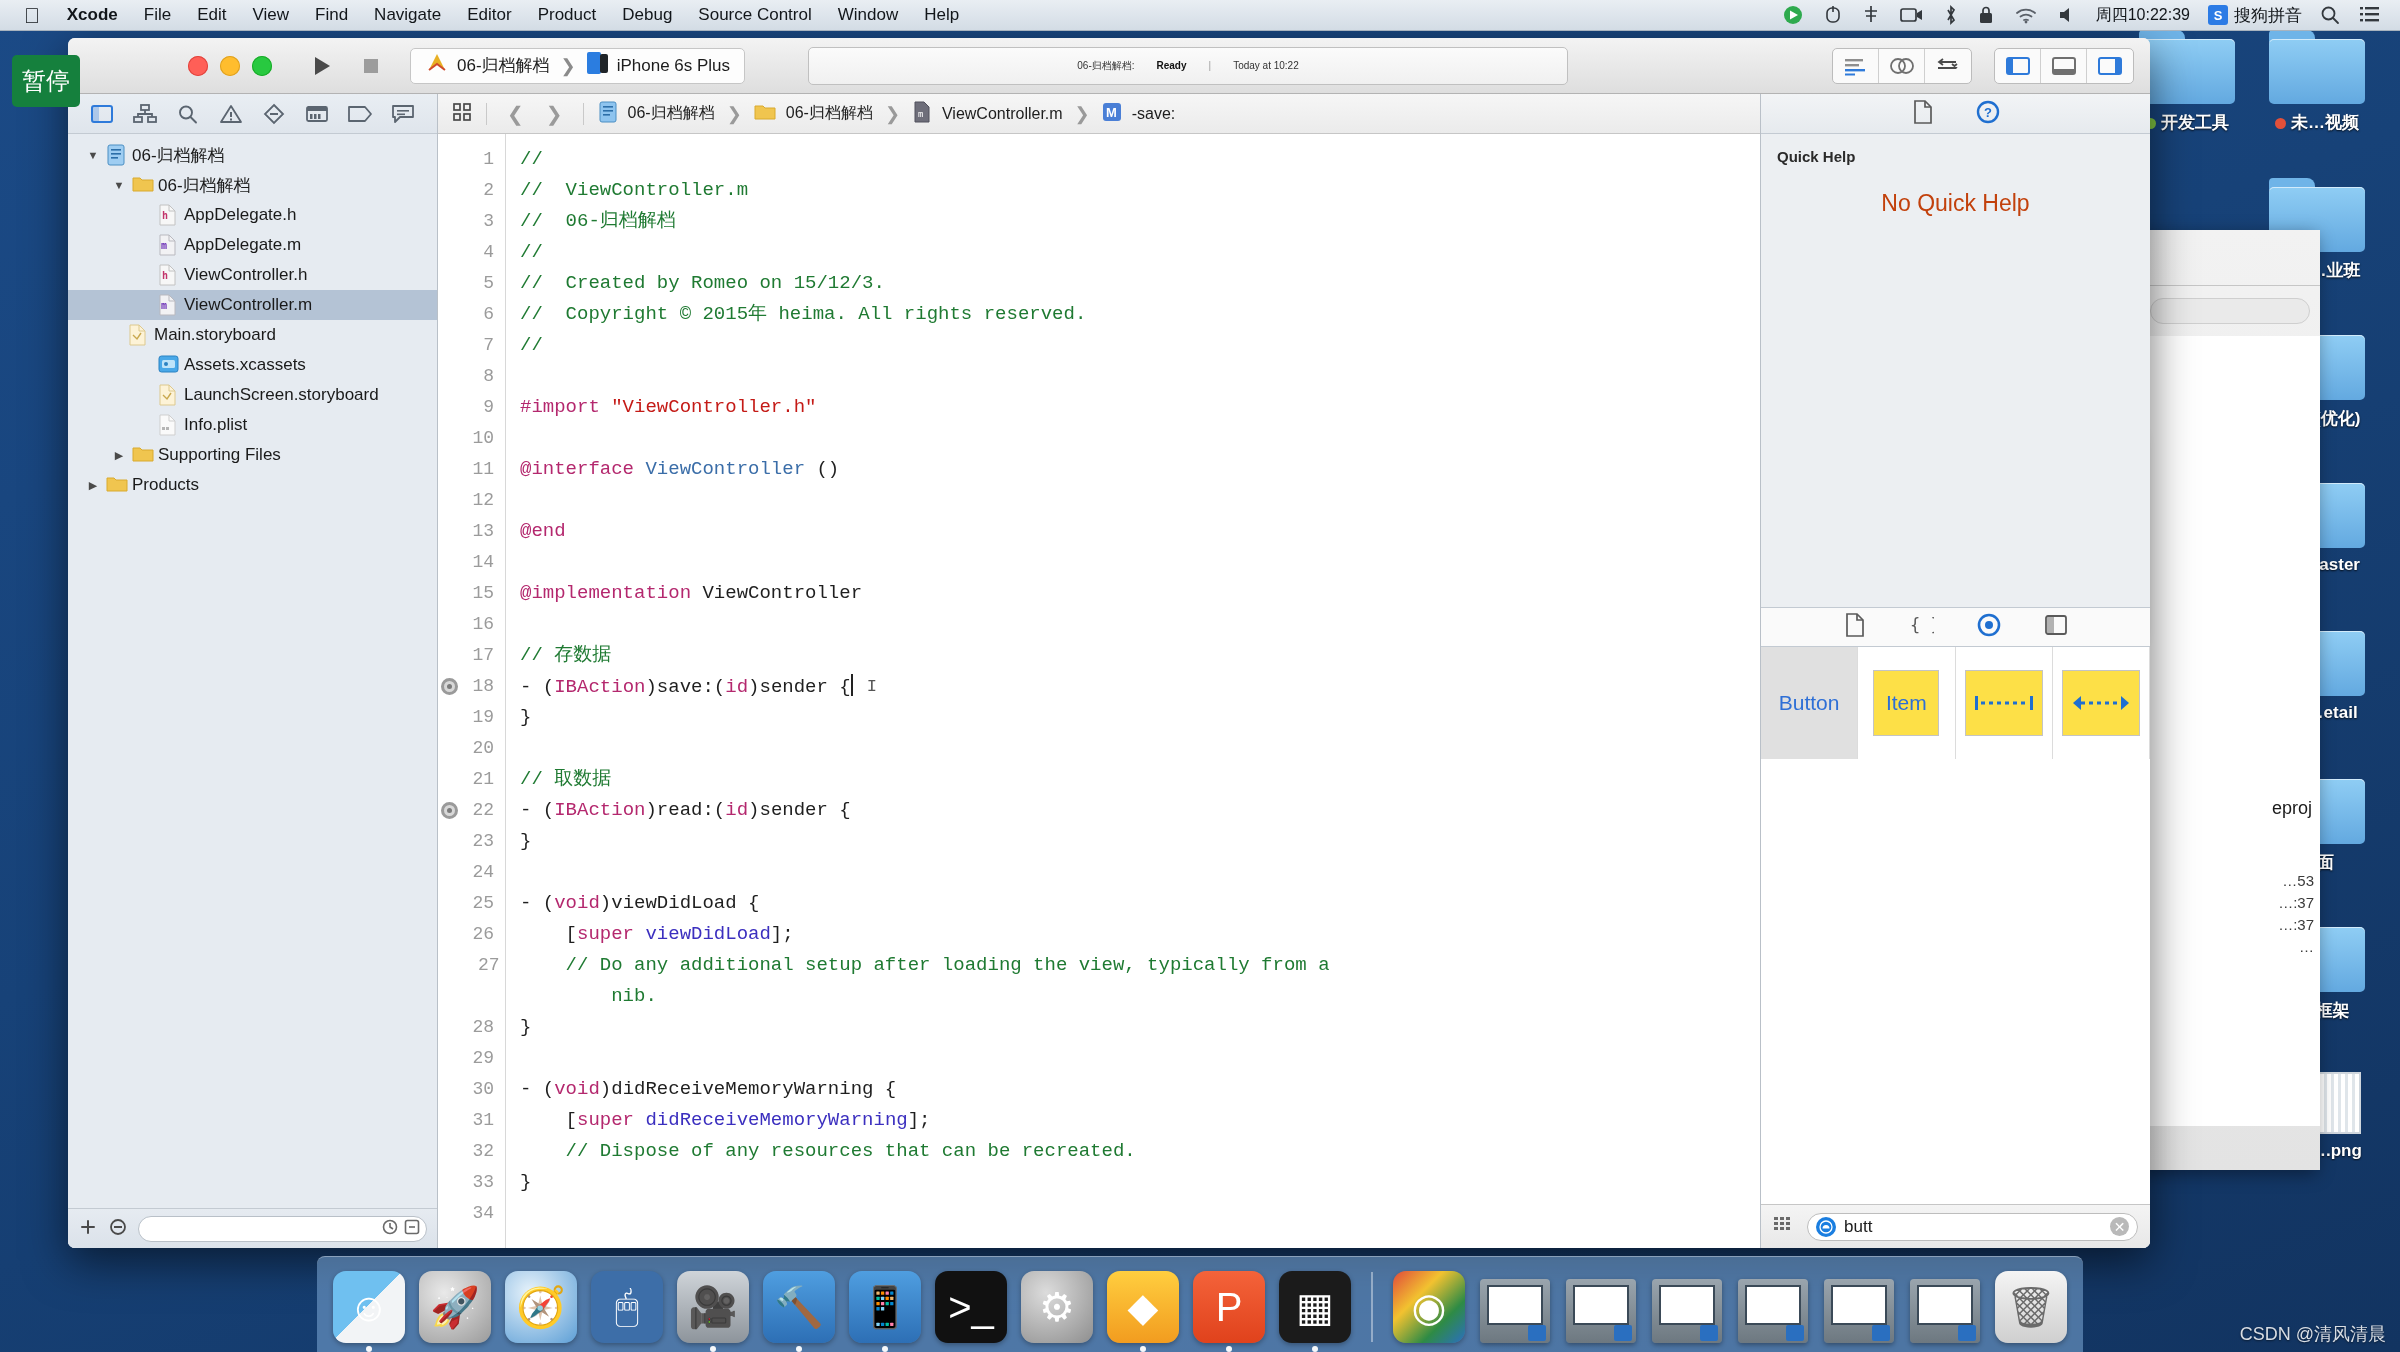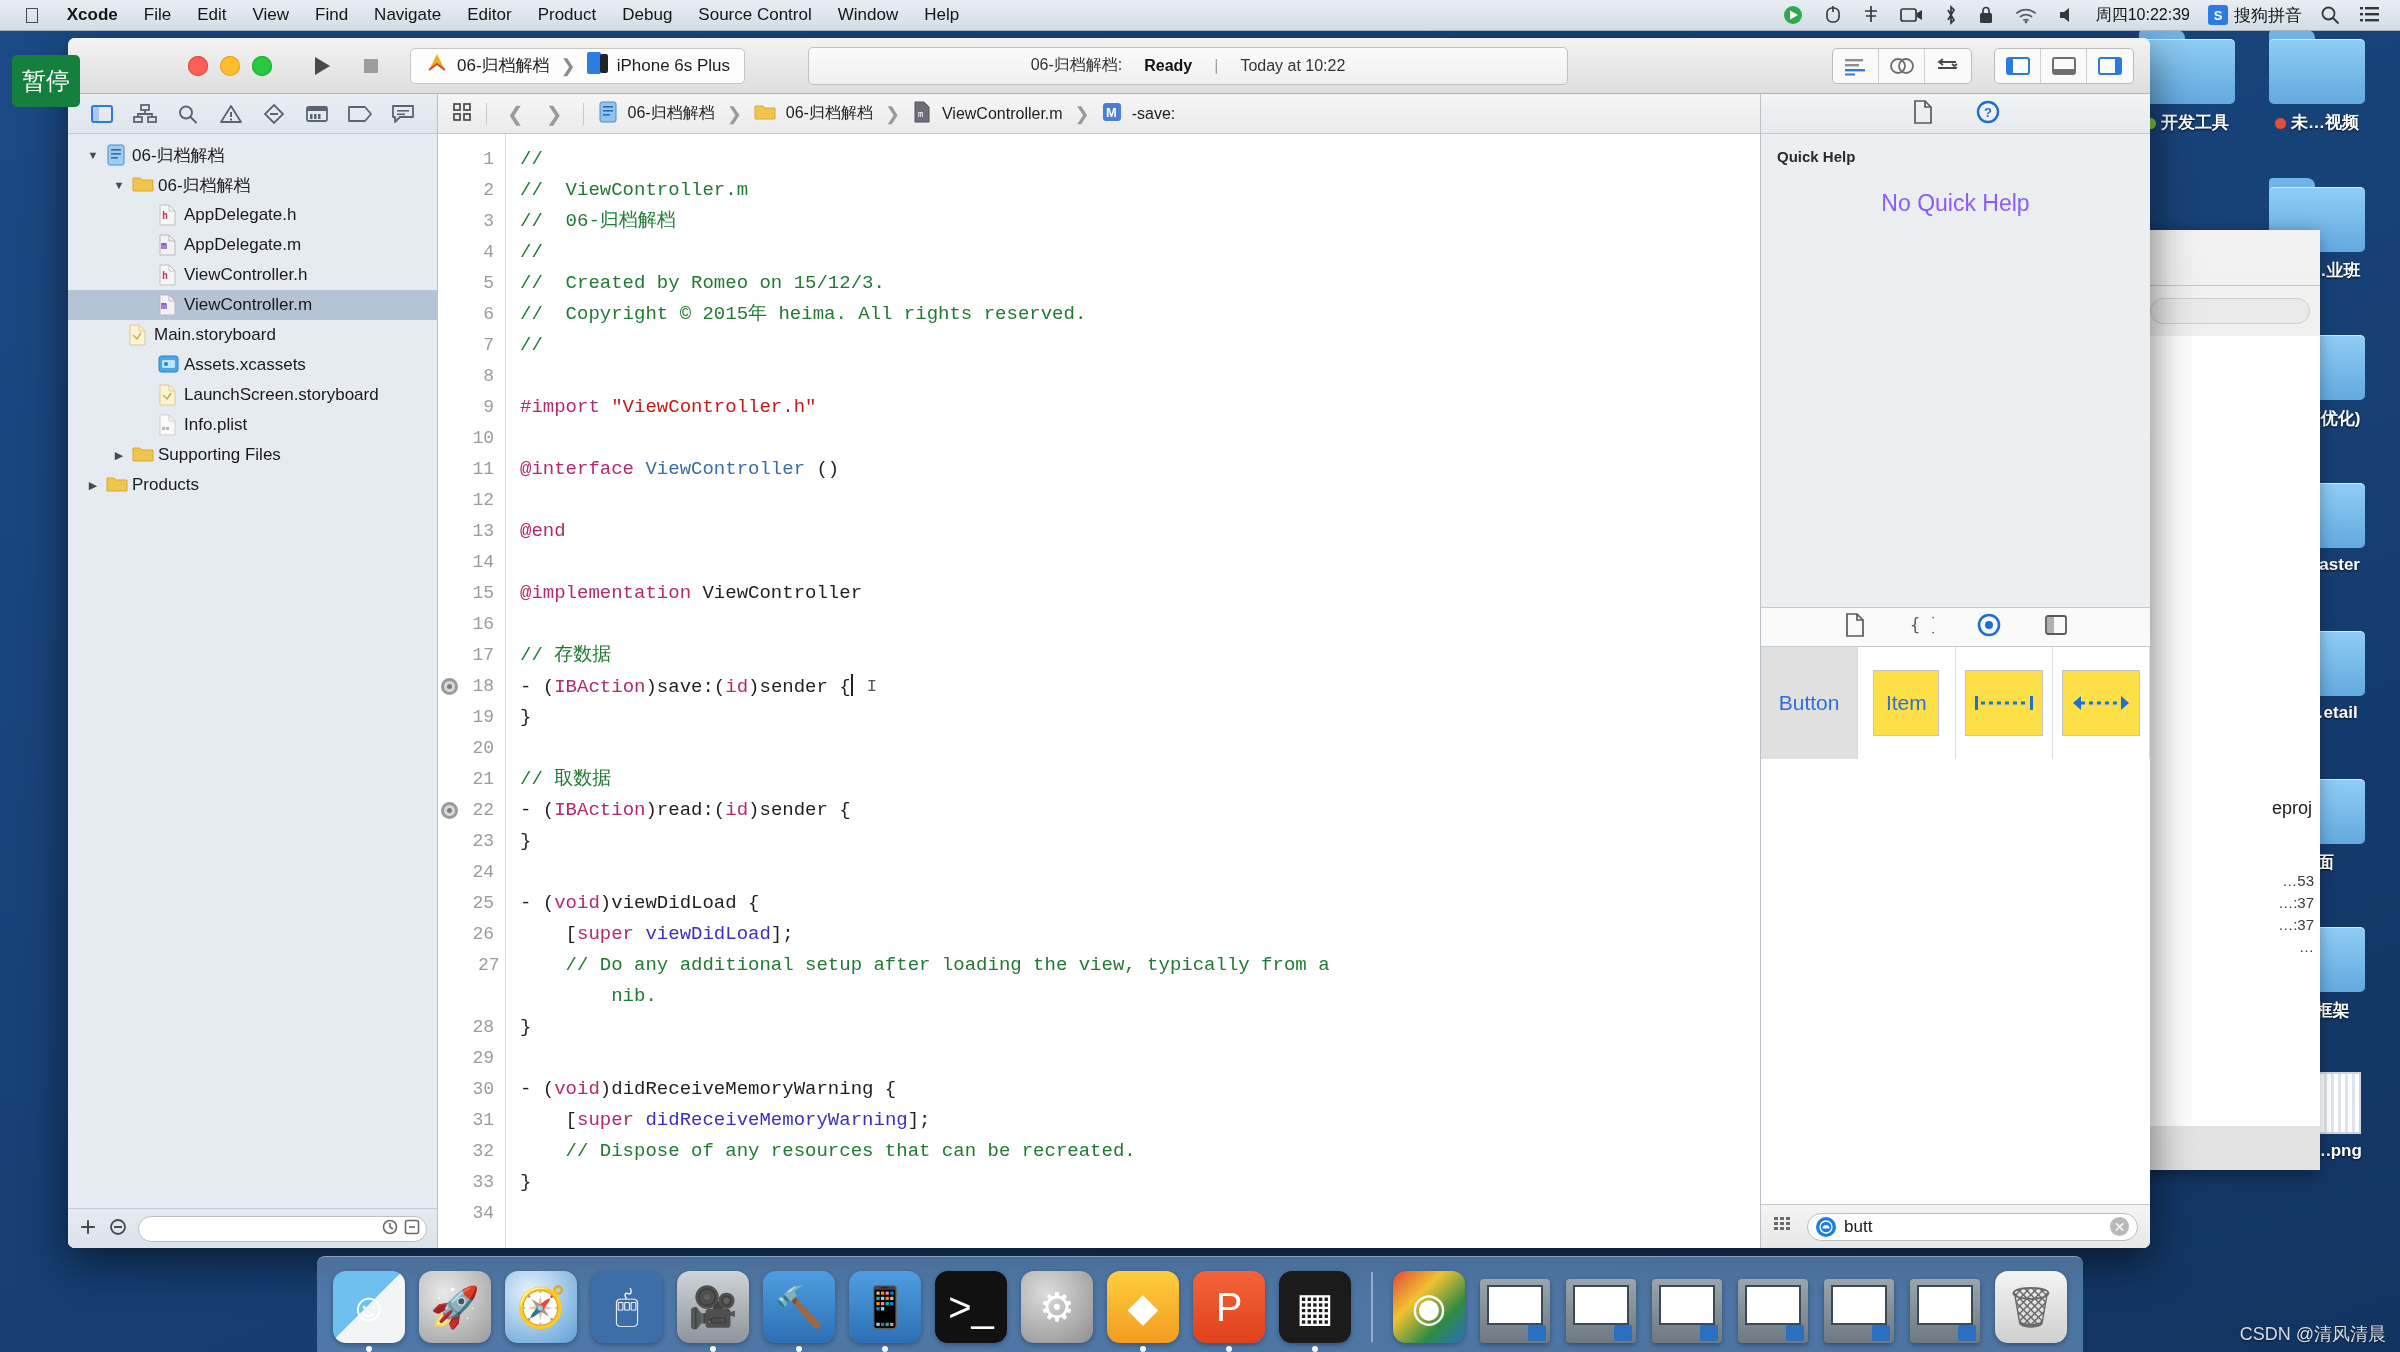--- a/index.html
+++ b/index.html
@@ -105,21 +105,21 @@
     display: flex; align-items: center; padding: 0 14px; gap: 8px;
     font-size: 17px; color: #1c1c1c; white-space: nowrap;
   }
   .scheme-pill .sep { color:#8b8b8b; margin:0 3px; font-size:18px;}
   .xc-ic { display:inline-block; }
   .status-bar {
     position:absolute; left: 740px; width: 760px; height: 38px;
     background: linear-gradient(180deg,#fbfbfb,#f0f0f0);
     border: 1px solid #c0c0c0; border-radius: 5px;
     display: flex; align-items: center; justify-content:center;
-    font-size: 16px; color: #333; gap: 22px;
+    font-size: 10px; color: #333; gap: 22px;
   }
   .status-bar b { color:#111; }
   .status-bar .bar-sep { color:#a0a0a0; }
   .tb-right { margin-left: auto; display: flex; align-items: center; gap: 22px; padding-right: 4px;}
   .seg {
     display:flex; background:#fafafa; border:1px solid #bcbcbc;
     border-radius:5px; overflow:hidden;
   }
   .seg > div {
     width: 46px; height: 34px; display:flex; align-items:center;
@@ -218,21 +218,21 @@
   }
   #util-tabs {
     height: 40px; display:flex; align-items:center; justify-content:center;
     gap: 42px; background: linear-gradient(180deg,#f2f4f6,#e6eaee);
     border-bottom: 1px solid #c3cad2;
   }
   #quickhelp { flex: 1; background:#eceff2; padding: 14px 16px; position: relative;}
   #qh-title { font-size: 15px; font-weight: bold; color:#2a2a2a;}
   #qh-empty {
     position:absolute; left:0; right:0; top: 56px;
-    text-align:center; font-size: 23px; color:#8b5cf6;
+    text-align:center; font-size: 23px; color:#c2410c;
   }
   #lib-tabs {
     height: 40px; display:flex; align-items:center; justify-content:center;
     gap: 42px; background: #fafafa; border-top: 1px solid #c3cad2;
     border-bottom: 1px solid #c3cad2;
   }
   #lib-grid { height: 112px; display:flex; background:#fff; }
   .libcell {
     flex:1; display:flex; align-items:center; justify-content:center;
     border-right: 1px solid #dcdcdc; font-size: 22px; color:#2e6fd6;

